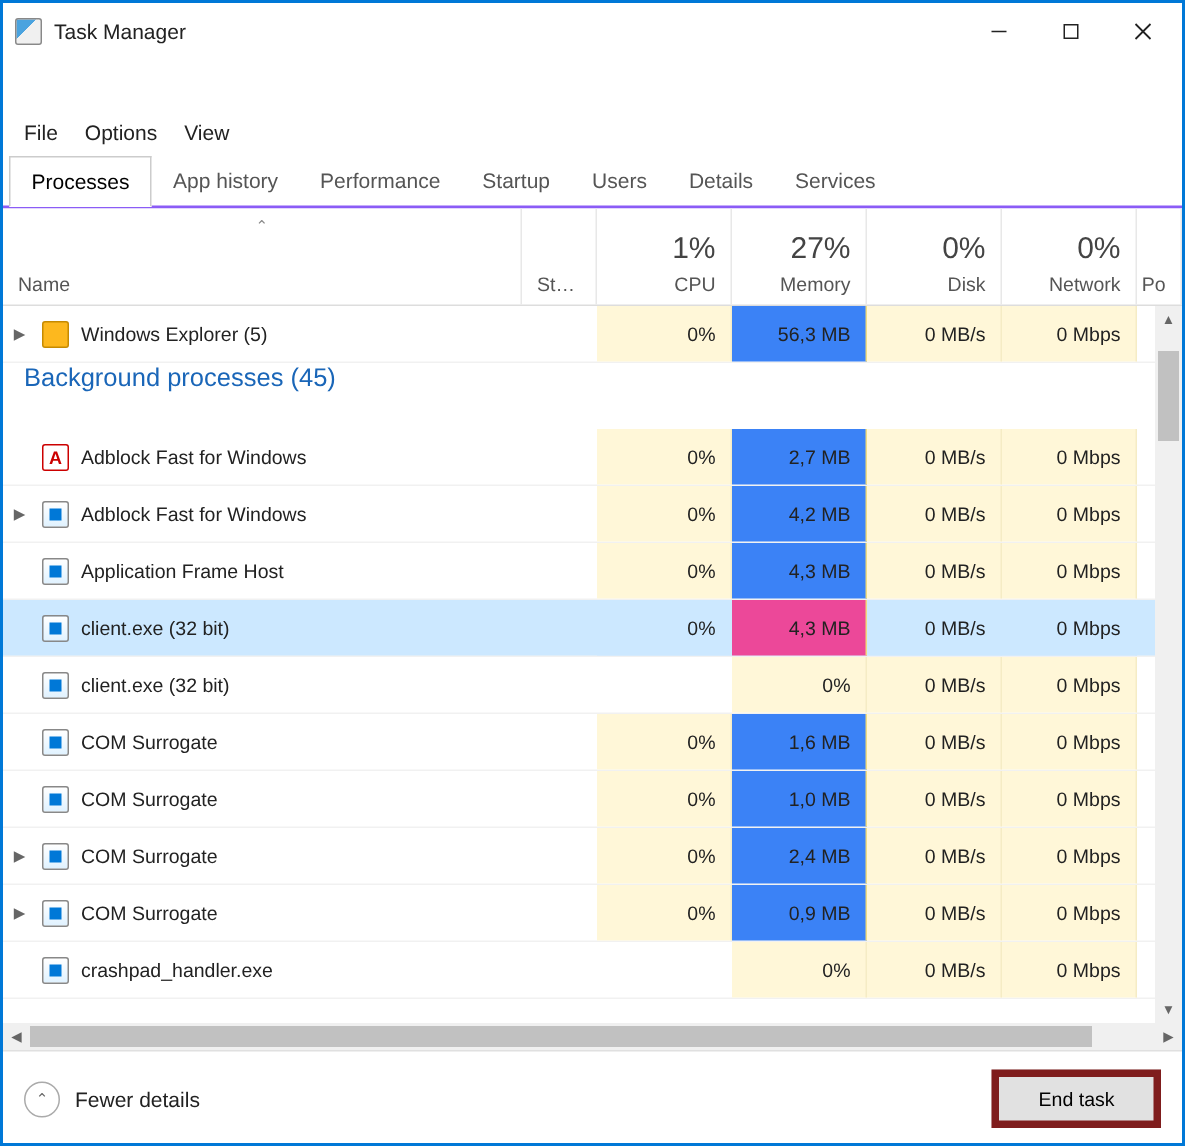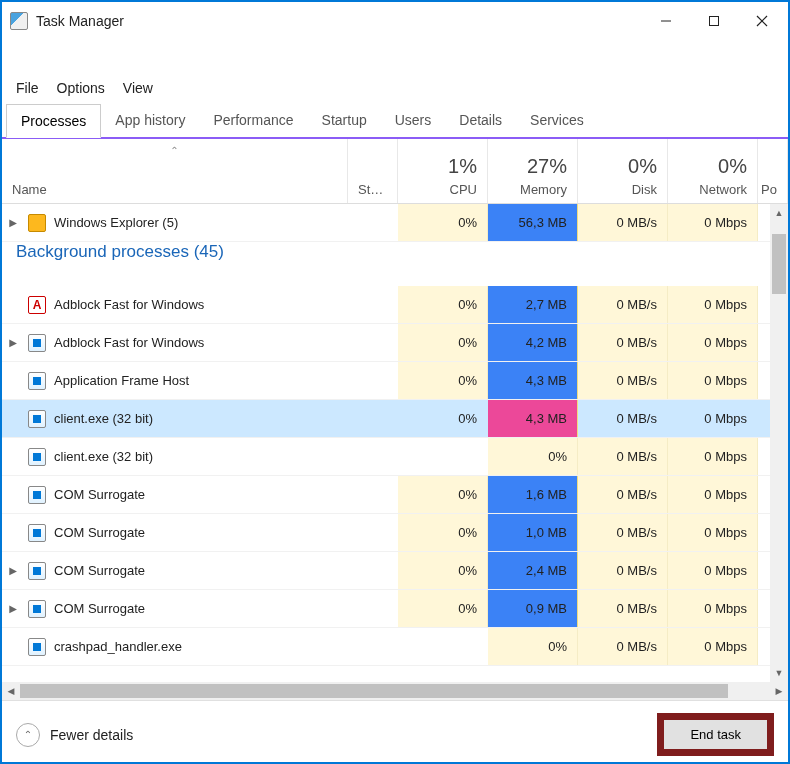--- a/index.html
+++ b/index.html
@@ -53,21 +53,21 @@
     .vscroll .arrow.up { top: 0; }
     .vscroll .arrow.down { bottom: 0; }
     
     .hscroll { height: 18px; background: #f0f0f0; display: flex; align-items: center; position: relative; }
     .hscroll .arrow { width: 18px; text-align: center; font-size: 9px; color: #666; }
     .hscroll .thumb { position: absolute; left: 18px; right: 60px; top: 2px; bottom: 2px; background: #c1c1c1; }
     
     .footer { display: flex; align-items: center; justify-content: space-between; padding: 12px 14px 14px; border-top: 1px solid #e0e0e0; }
     .fewer { display: flex; align-items: center; gap: 10px; font-size: 14px; }
     .fewer-circle { width: 24px; height: 24px; border: 1px solid #aaa; border-radius: 50%; display: flex; align-items: center; justify-content: center; font-size: 10px; color: #666; }
-    .endtask { padding: 7px 26px; background: #e1e1e1; border: 7px solid #7f1d1d; font-size: 13px; }
+    .endtask { padding: 7px 26px; background: #e1e1e1; border: 5px solid #7f1d1d; font-size: 13px; }
   </style>
 </head>
 <body>
 
 <div class="titlebar">
   <div class="titlebar-icon"></div>
   <span class="titlebar-text">Task Manager</span>
   <div class="wincontrols">
     <div class="wincontrol">
         <svg viewBox="0 0 12 12">

